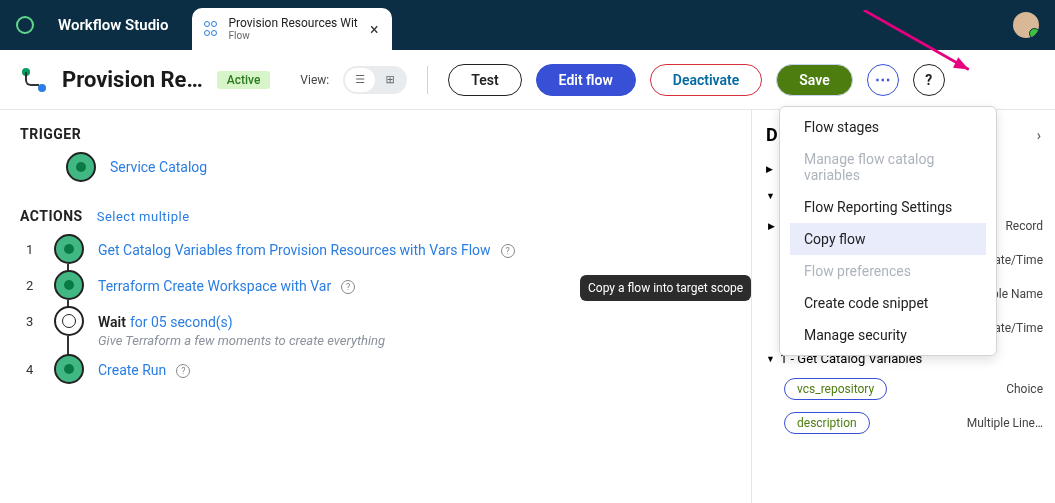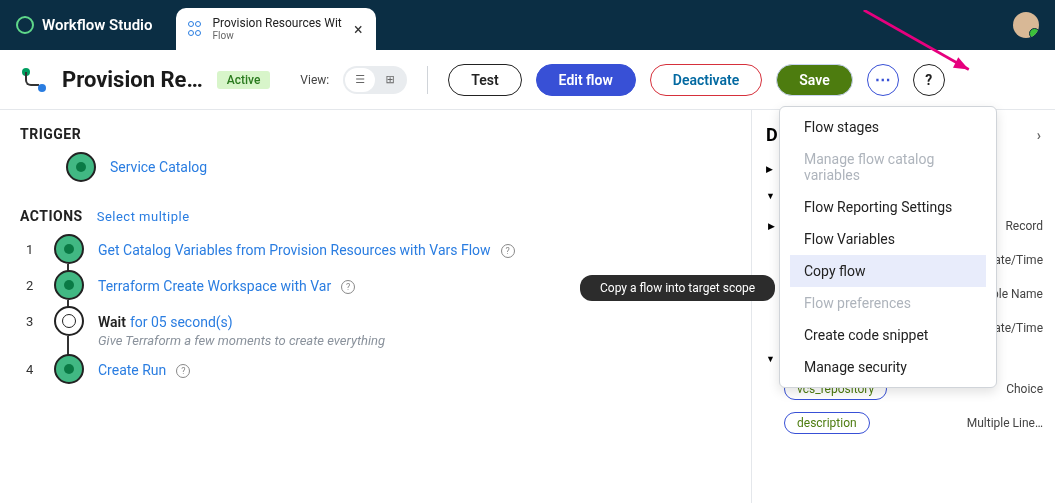--- a/index.html
+++ b/index.html
@@ -1,20 +1,20 @@
 <!DOCTYPE html>
 <html><head>
 <meta charset="utf-8">
 <style>
 * { margin: 0; padding: 0; box-sizing: border-box; font-family: -apple-system, BlinkMacSystemFont, "Segoe UI", Roboto, sans-serif; }
 body { width: 1055px; height: 503px; background: #fff; overflow: hidden; position: relative; }
 
 
 .top-nav { height: 50px; background: #0b2e44; display: flex; align-items: center; padding: 0 16px; position: relative; }
-.app-logo { display: flex; align-items: center; gap: 8px; color: #fff; font-weight: 600; font-size: 15px; }
+.app-logo { display: flex; align-items: center; gap: 24px; color: #fff; font-weight: 600; font-size: 15px; }
 .logo-circle { width: 18px; height: 18px; border: 2.5px solid #5fd88a; border-radius: 50%; }
 .tab { background: #fff; height: 42px; border-radius: 10px 10px 0 0; margin-left: 24px; margin-top: 8px; display: flex; align-items: center; padding: 0 14px 0 12px; gap: 8px; min-width: 200px; }
 .tab-icon { width: 16px; height: 16px; display: flex; flex-wrap: wrap; gap: 1px; }
 .tab-icon span { width: 6px; height: 6px; border: 1.2px solid #2a7de1; border-radius: 50%; }
 .tab-text { display: flex; flex-direction: column; line-height: 1.1; }
 .tab-title { font-size: 12px; color: #222; }
 .tab-sub { font-size: 10px; color: #666; }
 .tab-close { margin-left: auto; font-size: 16px; color: #333; cursor: pointer; }
 .avatar { margin-left: auto; width: 26px; height: 26px; border-radius: 50%; background: #d8b896; position: relative; overflow: hidden; }
 .avatar::after { content: ""; position: absolute; bottom: -1px; right: -1px; width: 9px; height: 9px; background: #3cc13b; border: 1.5px solid #0b2e44; border-radius: 50%; }
@@ -67,21 +67,21 @@
 .pill-row { display: flex; align-items: center; gap: 8px; padding: 6px 0 6px 20px; }
 .pill { border: 1px solid #3850d6; color: #4d7c0f; border-radius: 14px; padding: 3px 12px; font-size: 12px; }
 .pill-dots { width: 22px; height: 22px; border: 1px solid #3850d6; border-radius: 50%; display: flex; align-items: center; justify-content: center; color: #3850d6; font-size: 12px; }
 .type-label { margin-left: auto; font-size: 12px; color: #444; }
 
 
 .dropdown { position: absolute; top: 106px; right: 58px; width: 218px; background: #fff; border: 1px solid #d0d4d9; border-radius: 6px; box-shadow: 0 4px 12px rgba(0,0,0,0.12); z-index: 50; padding: 4px 10px; }
 .dropdown-item { padding: 8px 14px; font-size: 14px; color: #222; cursor: pointer; }
 .dropdown-item.disabled { color: #aeb4bc; }
 .dropdown-item.highlight { background: #e8ecfb; }
-.tooltip { position: absolute; top: 275px; left: 580px; background: #2c2c2c; color: #fff; font-size: 12px; padding: 6px 20px; border-radius: 12px; z-index: 51; }
+.tooltip { position: absolute; top: 275px; left: 580px; background: #2c2c2c; color: #fff; font-size: 12px; padding: 6px 8px; border-radius: 6px; z-index: 51; }
 
 
 .arrow { position: absolute; top: 10px; right: 60px; width: 140px; height: 70px; pointer-events: none; z-index: 60; }
 .arrow line { stroke: #e6007e; stroke-width: 3; }
 .arrow polygon { fill: #e6007e; }
 
 .trigger-block { display: flex; align-items: center; gap: 14px; padding-left: 46px; margin-bottom: 26px; }
 </style>
 </head>
 <body>
@@ -237,21 +237,20 @@
         <span class="pill">description</span>
         <span class="type-label">Multiple Line…</span>
       </div>
   </div>
 </div>
 
 <div class="dropdown">
   <div class="dropdown-item">Flow stages</div>
   <div class="dropdown-item disabled">Manage flow catalog variables</div>
   <div class="dropdown-item">Flow Reporting Settings</div>
-  <div class="dropdown-item">Flow Variables</div>
   <div class="dropdown-item highlight">Copy flow</div>
   <div class="dropdown-item disabled">Flow preferences</div>
   <div class="dropdown-item">Create code snippet</div>
   <div class="dropdown-item">Manage security</div>
 </div>
 
 <div class="tooltip">Copy a flow into target scope</div>
 
 <svg class="arrow" viewBox="0 0 140 80">
   <line x1="0" y1="0" x2="120" y2="68"></line>

